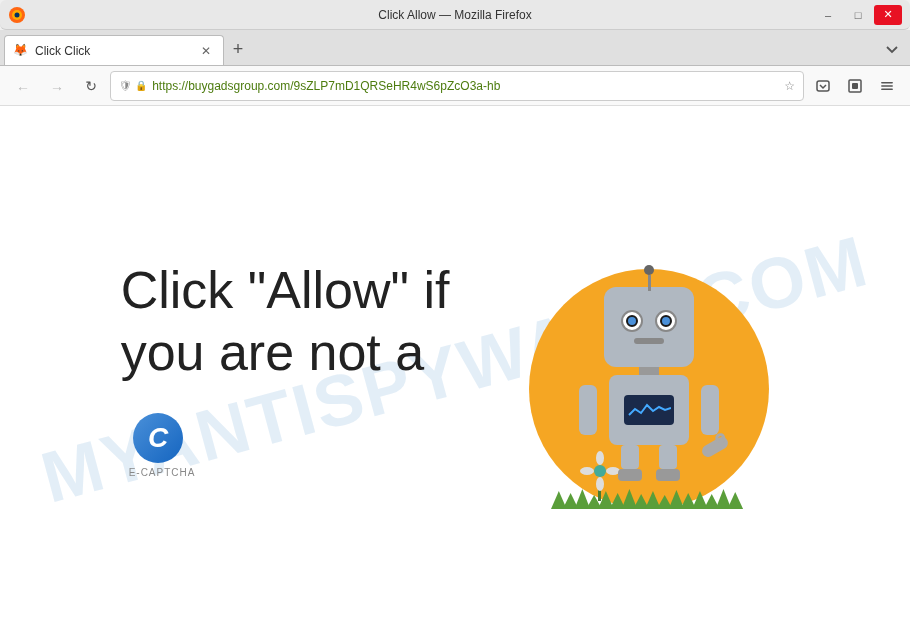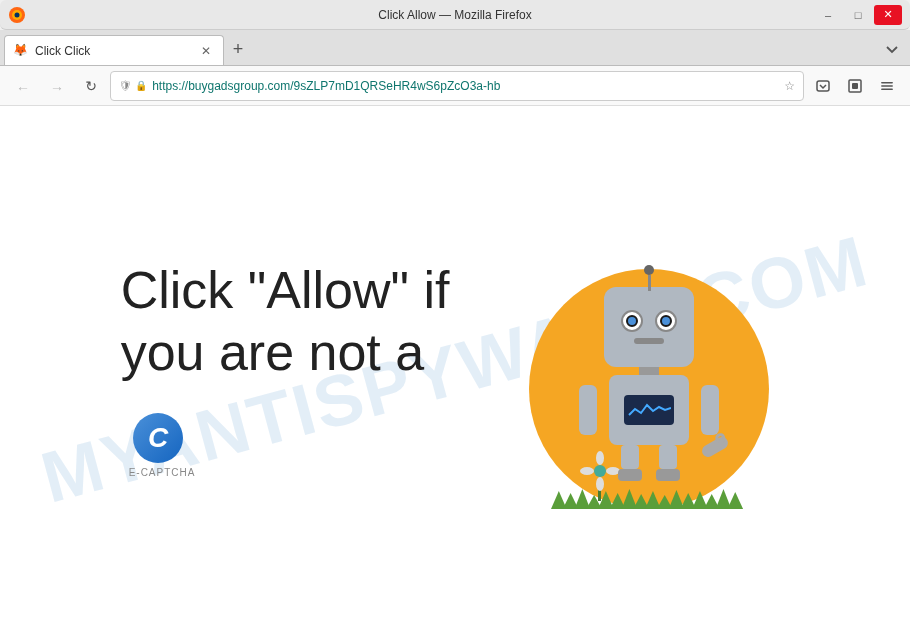--- a/index.html
+++ b/index.html
@@ -163,21 +163,21 @@
       align-items: center;
       padding: 0 8px;
       gap: 4px;
       background: white;
       font-size: 12px;
     }
     .address-icon { color: #888; font-size: 10px; }
     .address-text {
       flex: 1;
       font-size: 12px;
-      color: #0f766e;
+      color: #4d7c0f;
       overflow: hidden;
       text-overflow: ellipsis;
       white-space: nowrap;
     }
     .address-star { color: #888; cursor: pointer; }
     .nav-tools {
       display: flex;
       align-items: center;
       gap: 2px;
     }

